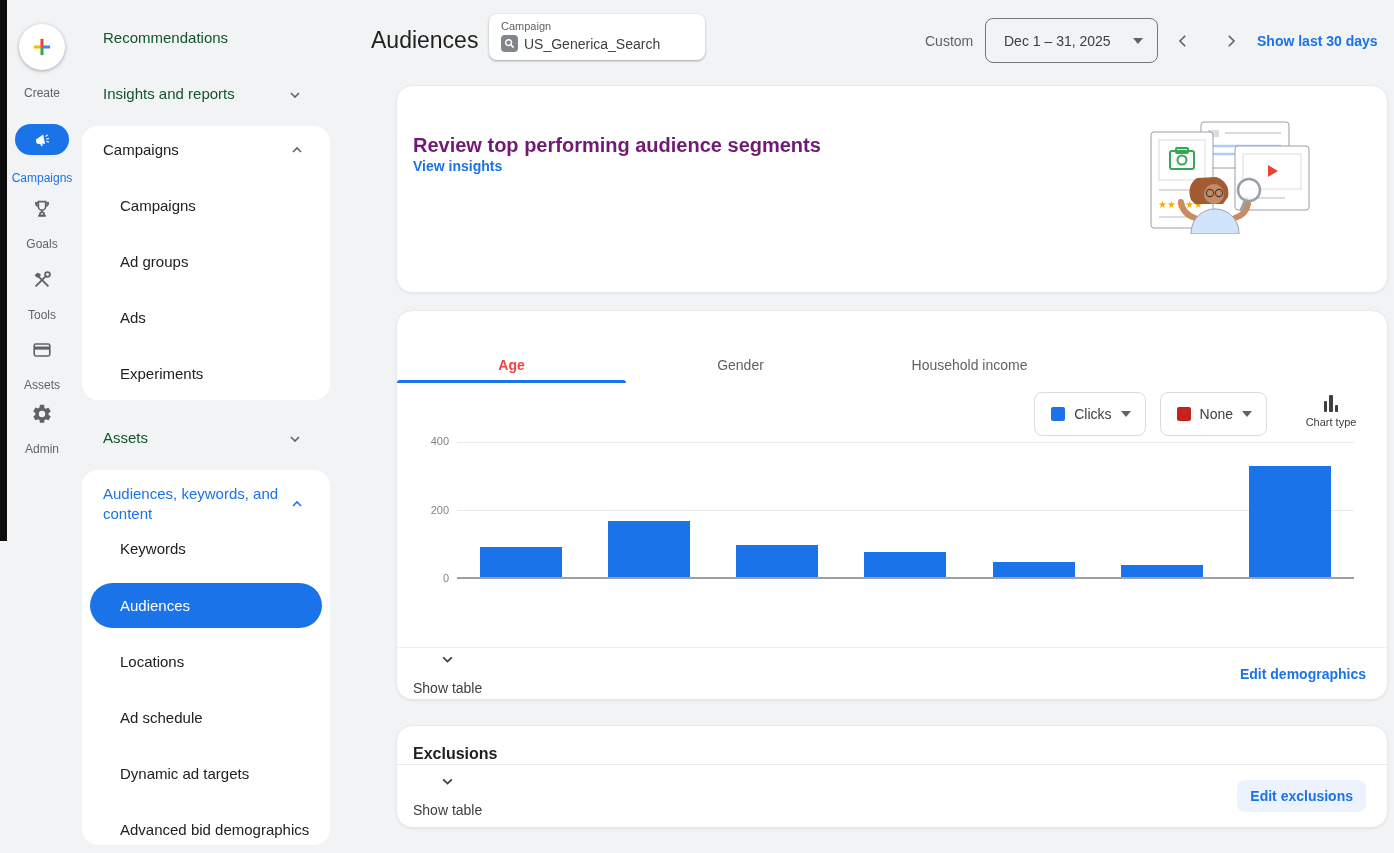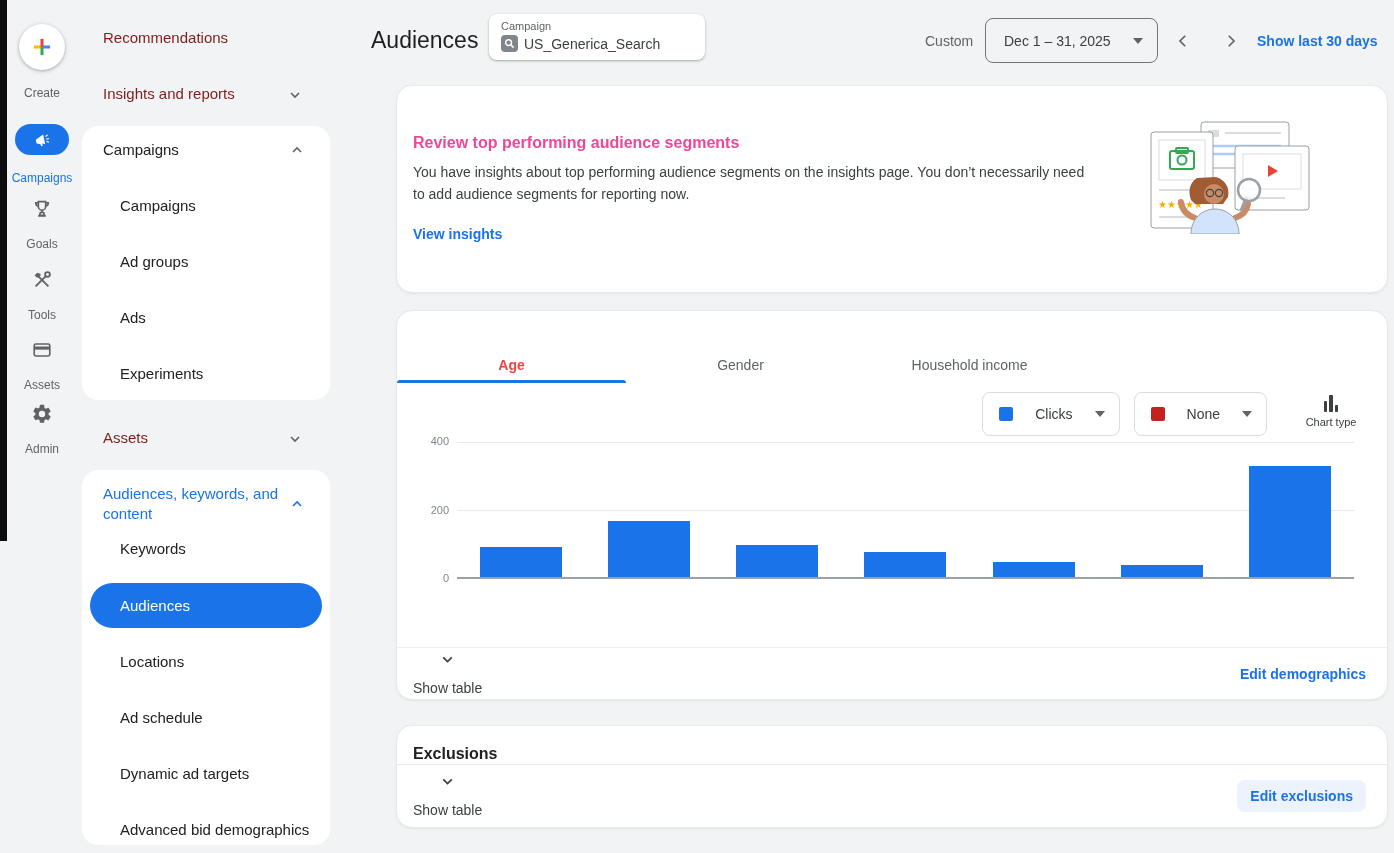--- a/index.html
+++ b/index.html
@@ -26,21 +26,21 @@
     margin:0 auto; display:flex; align-items:center; justify-content:center;
   }
   .camp-pill {
     width:54px; height:31px; border-radius:16px; background:#1a73e8;
     margin:0 auto; display:flex; align-items:center; justify-content:center;
   }
   .rail-icon { height:24px; display:flex; align-items:center; justify-content:center; }
 
   
   .nav { left:80px; top:0; width:250px; height:853px; font-size:15px; }
-  .nav-top-item { position:absolute; left:23px; line-height:20px; color:#7f1d1d; }
+  .nav-top-item { position:absolute; left:23px; line-height:20px; color:#14532d; }
   .nav-chev { position:absolute; width:14px; height:14px; }
   .nav-card { position:absolute; left:2px; width:248px; background:#fff; border-radius:16px; }
   .nav-card .hdr { position:absolute; left:21px; line-height:20px; }
   .nav-card .sub { position:absolute; left:38px; line-height:20px; color:#202124; cursor:pointer; }
   .sel-pill {
     position:absolute; left:8px; right:8px; height:45px; background:#1a73e8;
     border-radius:23px; display:flex; align-items:center; padding-left:30px;
     color:#fff; cursor:pointer;
   }
   .blue-text { color:#1a73e8; }
@@ -62,33 +62,33 @@
     display:flex; align-items:center; justify-content:space-between; padding:0 14px 0 18px;
     font-size:14px; color:#3c4043; cursor:pointer; background:transparent;
   }
   .caret-down { width:0; height:0; border-left:5px solid transparent; border-right:5px solid transparent; border-top:6px solid #5f6368; }
   .hdr-arrow { top:29px; width:24px; height:24px; display:flex; align-items:center; justify-content:center; cursor:pointer; }
   .show-last { left:1257px; top:33px; font-size:14px; font-weight:bold; color:#1a73e8; cursor:pointer; }
 
   
   .card { position:absolute; left:396px; width:992px; background:#fff; border-radius:16px; border:1px solid #e7e9ec; box-shadow:0 1px 2px rgba(60,64,67,.08); }
   .card1 { top:85px; height:208px; padding:48px 16px 0; }
-  .card1 h2 { font-size:16px; font-weight:bold; color:#ec4899; margin-bottom:9px; }
+  .card1 h2 { font-size:20px; font-weight:bold; color:#701a75; margin-bottom:0; }
   .card1 p { font-size:14px; color:#3c4043; line-height:22px; max-width:672px; margin-bottom:20px; }
   .link { font-size:14px; font-weight:bold; color:#1a73e8; cursor:pointer; display:inline-block; }
   .illus { position:absolute; right:76px; top:32px; }
 
   .card2 { top:310px; height:390px; padding-top:18px; }
   .card-heading { font-size:16px; font-weight:bold; color:#202124; margin-left:16px; line-height:22px; }
   .tabs { display:flex; margin-top:17px; height:37px; }
   .tab { width:229px; display:flex; align-items:center; justify-content:center; font-size:14px; color:#5f6368; cursor:pointer; position:relative; }
   .tab.active { color:#ef4444; font-weight:bold; }
   .tab.active::after { content:""; position:absolute; left:0; right:0; bottom:0; height:3px; background:#1a73e8; border-radius:3px 3px 0 0; }
   .controls { display:flex; justify-content:flex-end; align-items:flex-start; gap:14px; margin-top:9px; padding-right:24px; height:44px; }
-  .drop-btn { height:44px; border:1px solid #dadce0; border-radius:8px; background:#fff; display:flex; align-items:center; gap:22px; padding:0 14px 0 16px; font-size:14px; color:#3c4043; cursor:pointer; }
+  .drop-btn { height:44px; border:1px solid #dadce0; border-radius:8px; background:#fff; display:flex; align-items:center; gap:9px; padding:0 14px 0 16px; font-size:14px; color:#3c4043; cursor:pointer; }
   .sq { width:14px; height:14px; border-radius:2px; }
   .chart-type { display:flex; flex-direction:column; align-items:center; gap:4px; padding-top:3px; margin-left:18px; width:64px; cursor:pointer; }
   .ct-icon { display:flex; align-items:flex-end; gap:2px; height:17px; }
   .ct-icon i { display:block; width:3.5px; background:#3c4043; border-radius:1px; }
   .ct-label { font-size:11px; color:#3c4043; }
 
   .chart-flex { display:flex; margin:6px 33px 0 16px; }
   .yaxis-wrap { width:44px; position:relative; height:137px; }
   .ytick { position:absolute; right:8px; font-size:11px; color:#80868b; line-height:14px; }
   .plot-wrap { flex:1; }
@@ -253,21 +253,20 @@
 <div class="abs hdr-arrow" style="left:1219px">
   <svg width="18" height="18" viewBox="0 0 24 24" fill="none" stroke="#5f6368" stroke-width="2.2">
       <path d="M9 5l7 7-7 7"></path>
     </svg>
 </div>
 
 <div class="abs show-last">Show last 30 days</div>
 
 <section class="card card1">
   <h2>Review top performing audience segments</h2>
-  <p>You have insights about top performing audience segments on the insights page. You don’t necessarily need to add audience segments for reporting now.</p>
   <span class="link">View insights</span>
 
   <div class="illus">
     <svg width="168" height="116" viewBox="0 0 168 116">
       <rect x="58" y="4" width="88" height="46" rx="3" fill="#fff" stroke="#9aa0a6"></rect>
       <rect x="65" y="12" width="11" height="7" fill="#dadce0"></rect>
       <line x1="82" y1="15" x2="138" y2="15" stroke="#dadce0" stroke-width="2"></line>
       <line x1="65" y1="28" x2="138" y2="28" stroke="#aecbfa" stroke-width="2.5"></line>
       <line x1="65" y1="36" x2="118" y2="36" stroke="#aecbfa" stroke-width="2.5"></line>
       <rect x="8" y="14" width="62" height="96" rx="3" fill="#fff" stroke="#9aa0a6"></rect>

